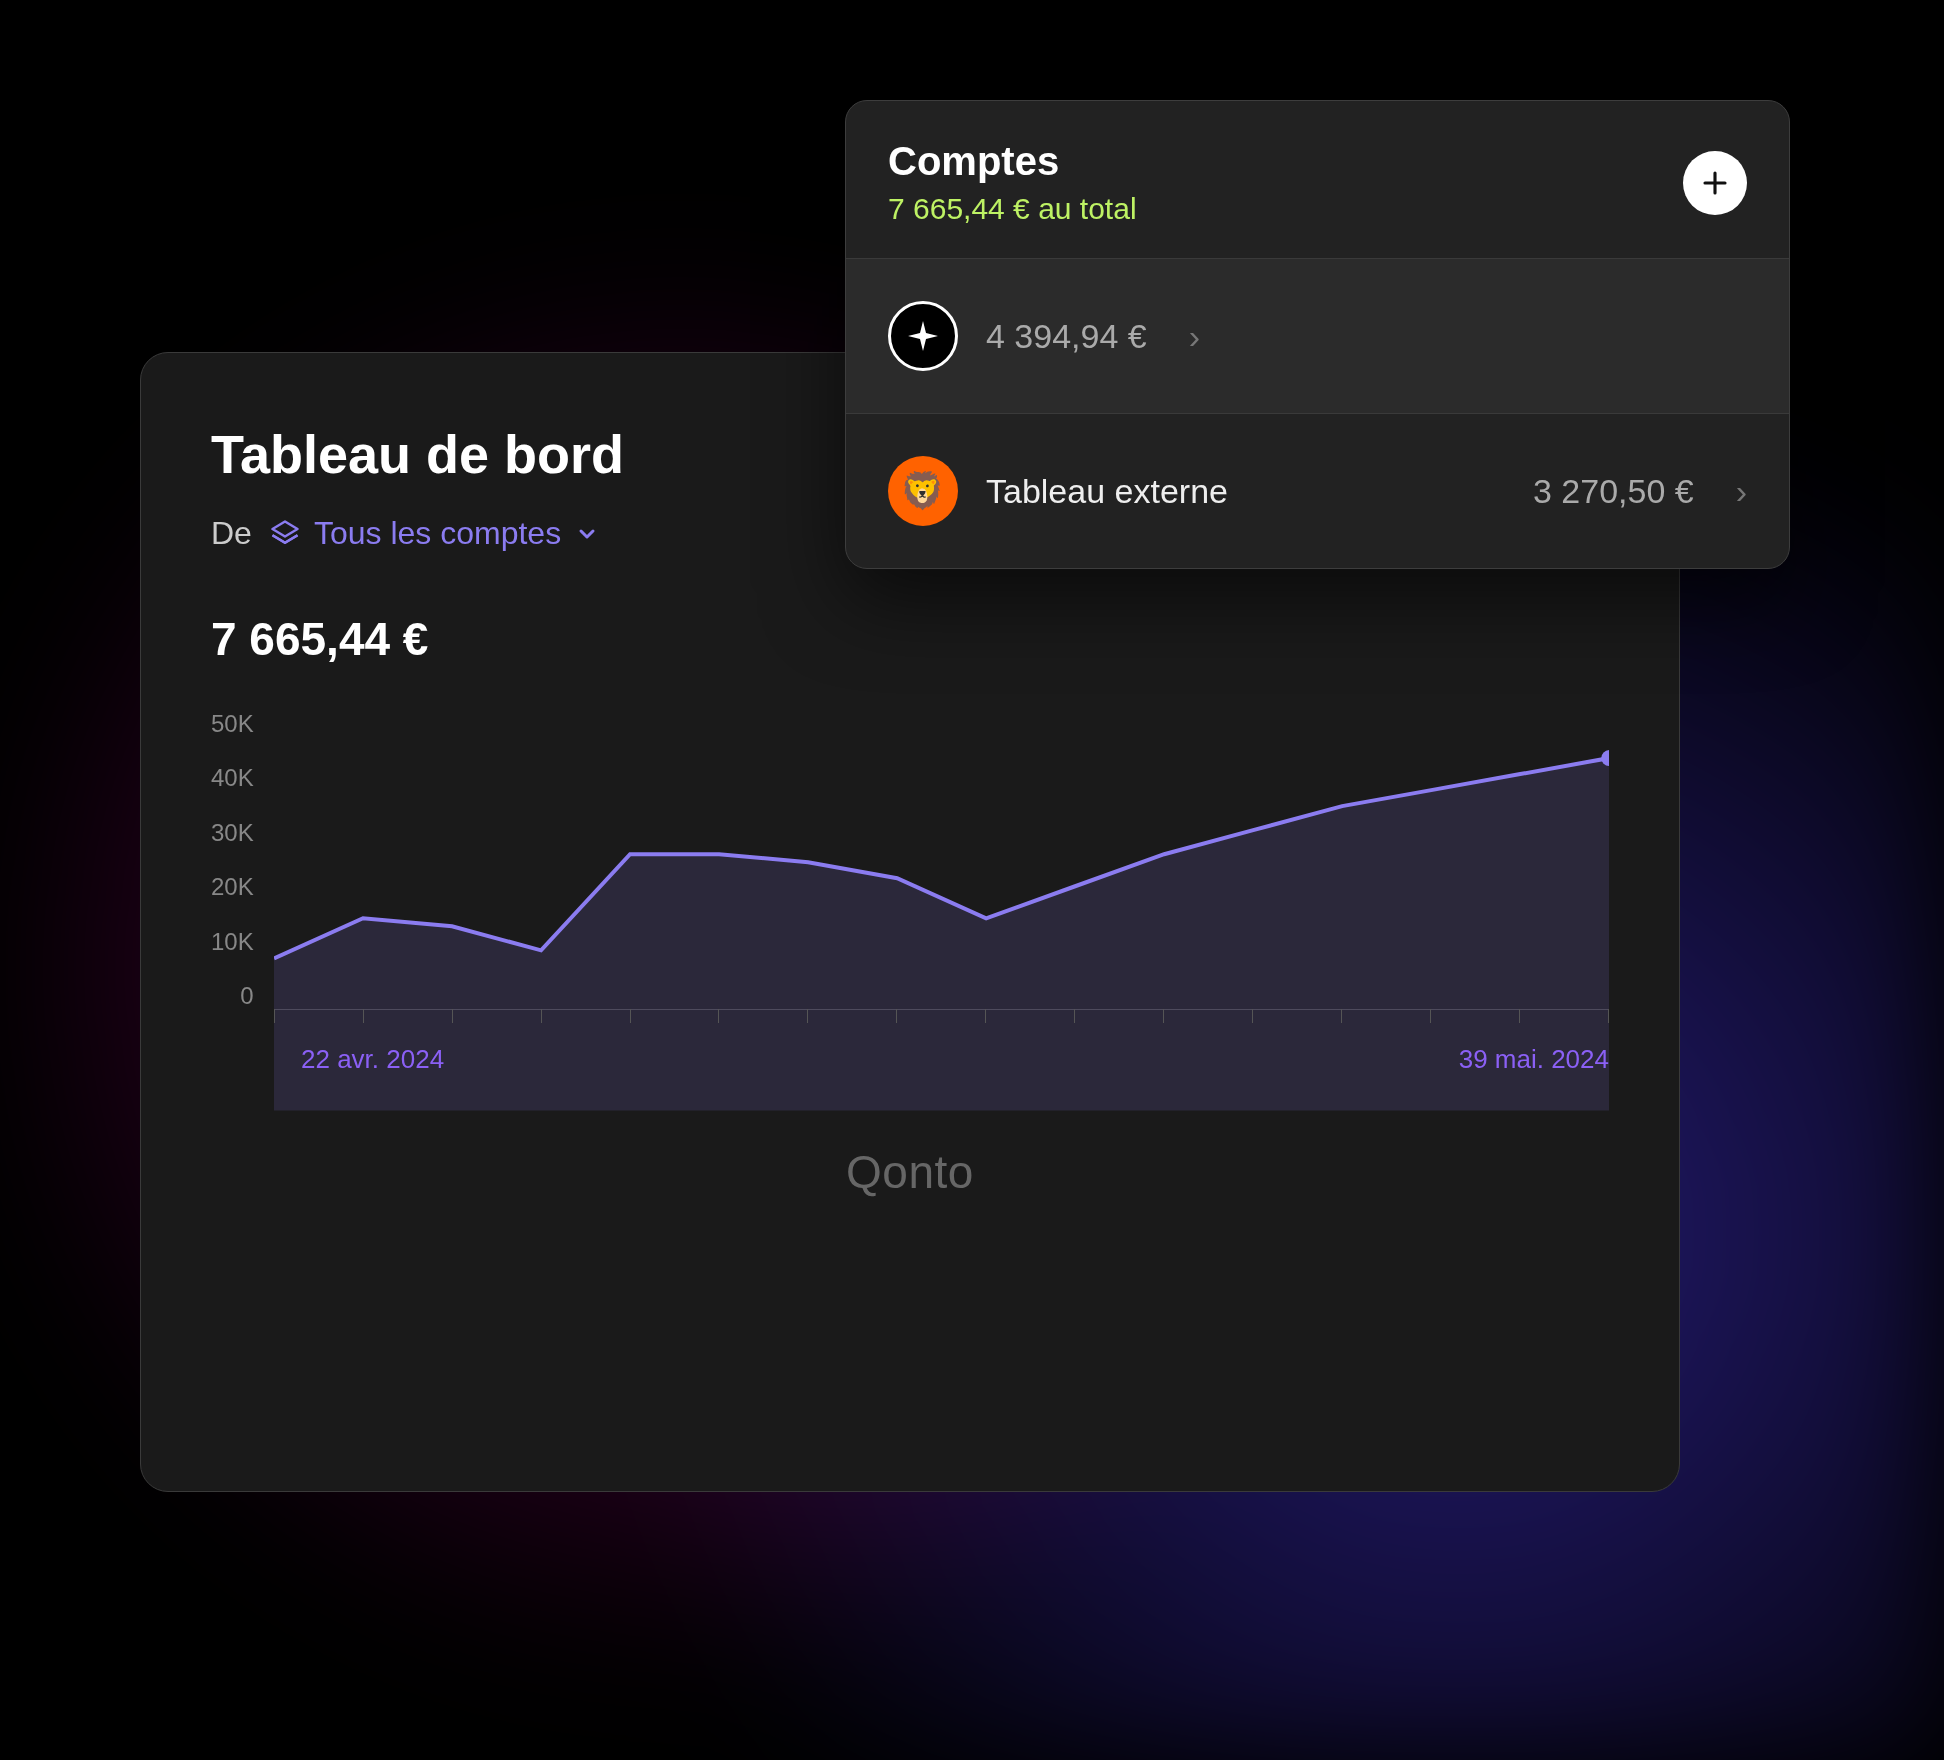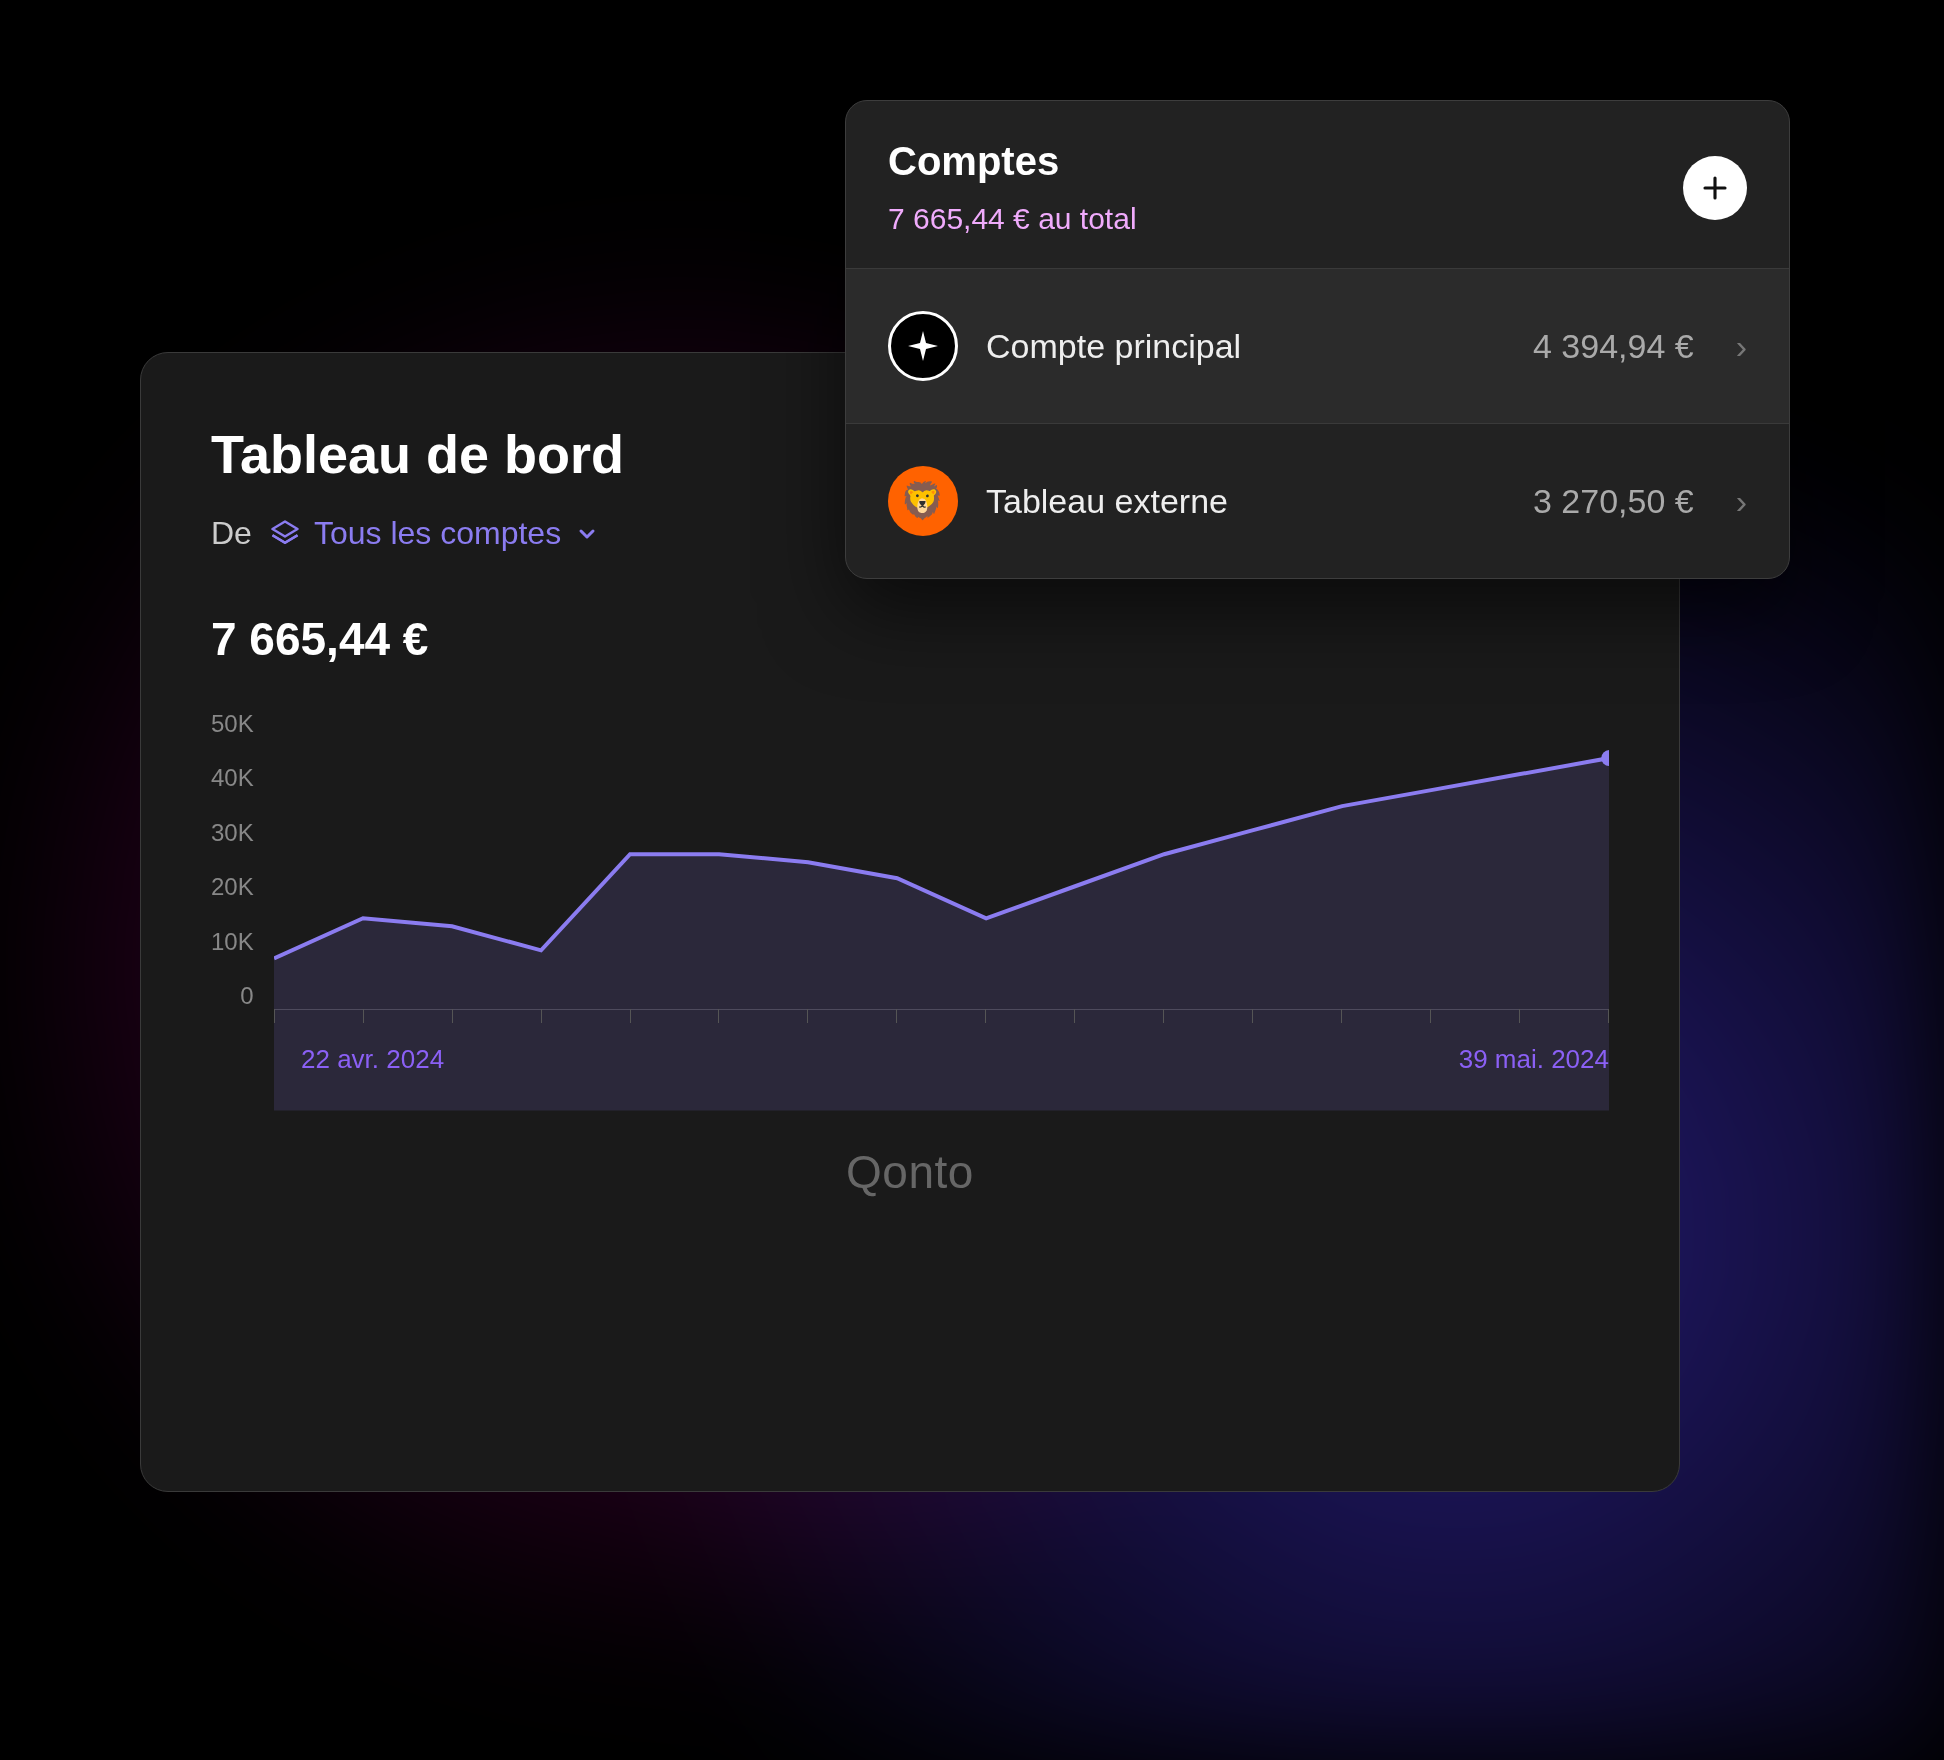--- a/index.html
+++ b/index.html
@@ -118,21 +118,21 @@
     overflow: hidden;
   }
   .acc-header {
     display: flex;
     align-items: center;
     justify-content: space-between;
     padding: 38px 42px 32px 42px;
   }
   .acc-header-left { }
   .acc-title { font-size: 40px; font-weight: 700; color:#fff; }
-  .acc-subtitle { font-size: 30px; color:#f0abfc; margin-top:18px; }
+  .acc-subtitle { font-size: 30px; color:#bef264; margin-top:8px; }
   .add-btn {
     width: 64px; height: 64px;
     border-radius: 50%;
     background: #fff;
     display:flex; align-items:center; justify-content:center;
     color:#111; font-size:40px; font-weight:400; line-height:1;
     cursor:pointer;
   }
   .acc-row {
     display:flex; align-items:center; gap:28px;
@@ -233,21 +233,20 @@
         </svg>
     </div>
   </div>
 
   <div class="acc-row active">
     <div class="acc-icon qonto">
       <svg width="36" height="36" viewBox="0 0 24 24" fill="#fff">
           <path d="M12 2 L14 10 L22 12 L14 14 L12 22 L10 14 L2 12 L10 10 Z"></path>
         </svg>
     </div>
-    <div class="acc-name">Compte principal</div>
     <div class="acc-amount">4 394,94 €</div>
     <div class="chev">›</div>
   </div>
 
   <div class="acc-row">
     <div class="acc-icon ing">🦁</div>
     <div class="acc-name">Tableau externe</div>
     <div class="acc-amount">3 270,50 €</div>
     <div class="chev">›</div>
   </div>

